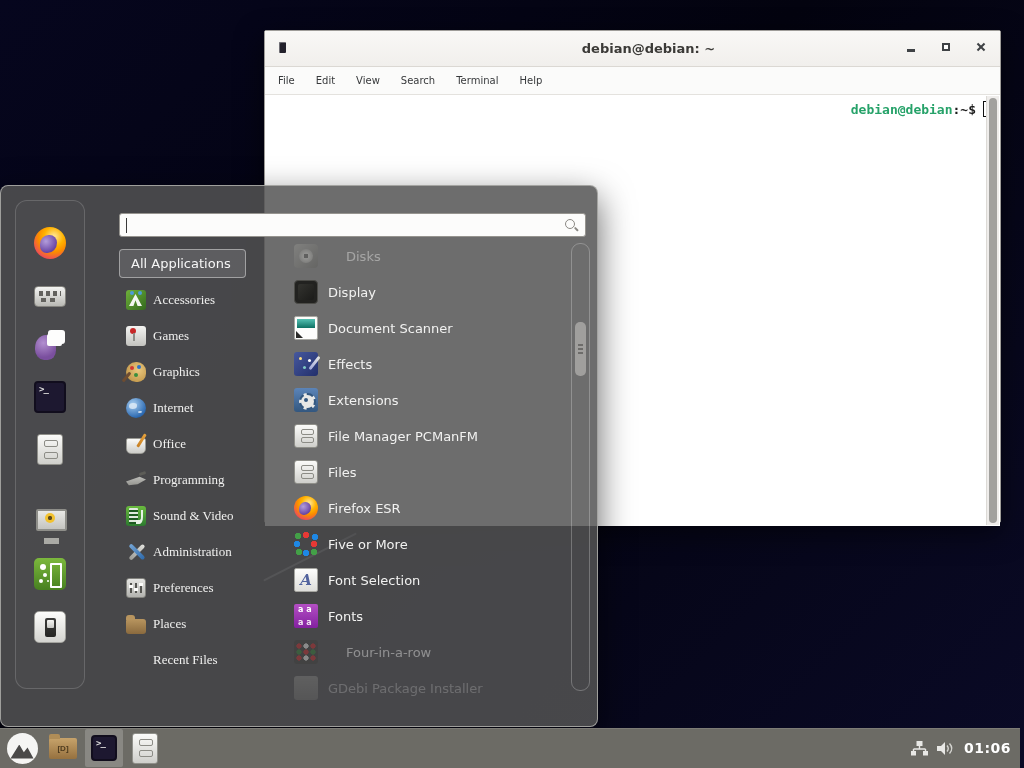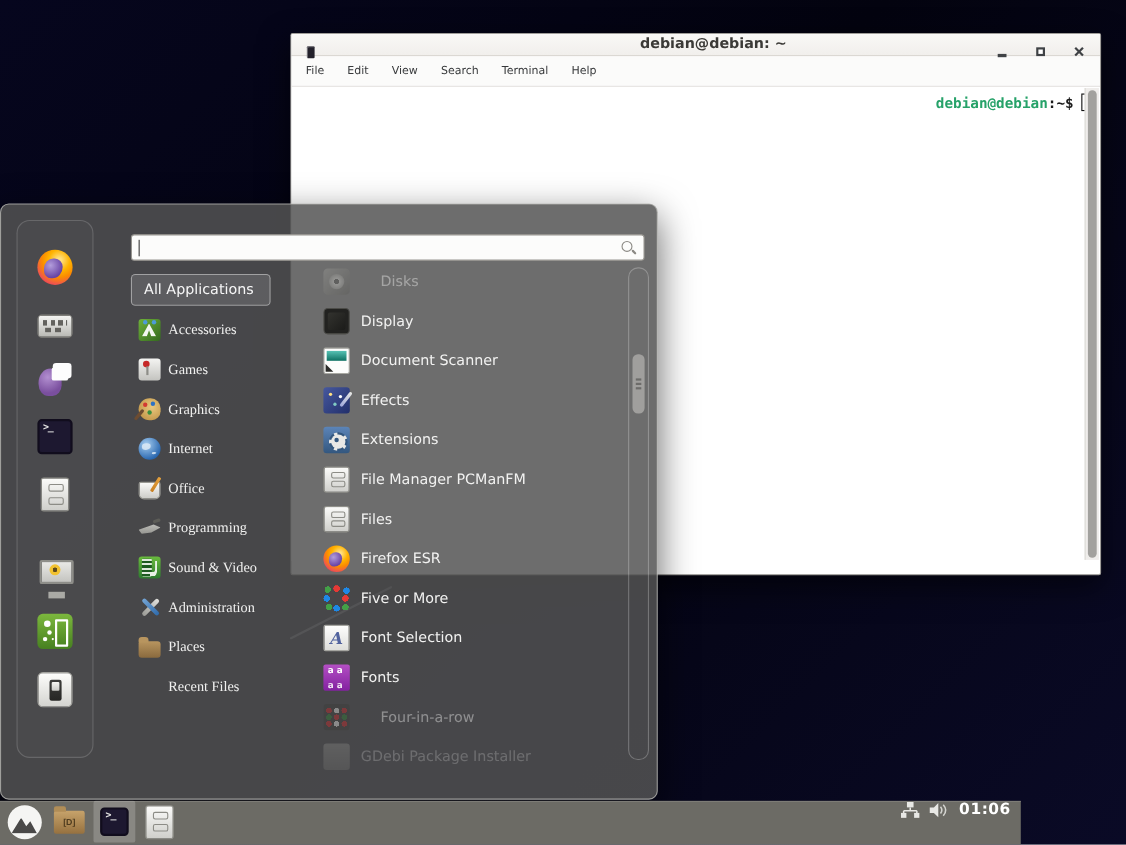--- a/index.html
+++ b/index.html
@@ -13,21 +13,21 @@
     background:rgba(195,200,212,.45); transform:rotate(-27deg); border-radius:2px; }
   .watermark { position:absolute; left:454px; top:656px; font-size:44px; letter-spacing:-1px;
     color:rgba(214,214,214,.78); z-index:0; }
   .wm-dot { position:absolute; left:88px; top:3px; width:7px; height:7px; border-radius:50%;
     background:#c43b3b; opacity:.85; }
 
   
   .terminal { position:absolute; left:264px; top:30px; width:737px; height:493px;
     background:#ffffff; border:1px solid #9f9d99; border-radius:2px;
     box-shadow:0 10px 28px rgba(0,0,0,.55); z-index:1; }
-  .titlebar { position:relative; height:20px; background:linear-gradient(#f9f8f6,#f1efec);
+  .titlebar { position:relative; height:36px; background:linear-gradient(#f9f8f6,#f1efec);
     border-bottom:1px solid #dbd8d3; display:flex; align-items:center;padding-left:32px; }
   .app-ico { position:absolute; left:14px; top:11px; width:7px; height:11px;
     background:#23212b; border-radius:1px; box-shadow:inset 1px 1px 0 rgba(255,255,255,.35); }
   .title { flex:1; text-align:center; font-weight:bold; font-size:13px; color:#3b3a37; }
   .win-controls { position:absolute; right:12px; top:0; height:32px; display:flex; align-items:center; gap:21px; }
   .wc { width:14px; height:14px; display:flex; align-items:center; justify-content:center; cursor:default; }
   .ic-minimize { width:8px; height:2.5px; background:#3f4245; margin-top:7px; }
   .ic-maximize { width:8px; height:8px; border:2px solid #3f4245; background:#fff; }
   .ic-close { position:relative; width:10px; height:10px; }
   .ic-close::before,.ic-close::after { content:""; position:absolute; left:4px; top:0; width:2px; height:10px; background:#3f4245; }
@@ -259,23 +259,23 @@
     radial-gradient(2.6px 2.6px at 5px 12px,#2e7d32 97%,transparent),
     radial-gradient(2.6px 2.6px at 12px 12px,#c62828 97%,transparent),
     radial-gradient(2.6px 2.6px at 19px 12px,#2e7d32 97%,transparent),
     radial-gradient(2.6px 2.6px at 5px 18px,#c62828 97%,transparent),
     radial-gradient(2.6px 2.6px at 12px 18px,#e8e8e4 97%,transparent),
     radial-gradient(2.6px 2.6px at 19px 18px,#c62828 97%,transparent); }
 
   .ic-gdebi { background:linear-gradient(#b8b8b2,#8a8a84); border-radius:3px; }
 
   
-  .taskbar { position:absolute; left:0; bottom:0; width:928px; height:40px;
+  .taskbar { position:absolute; left:0; bottom:0; width:1020px; height:40px;
     background:#6c6b65; box-shadow:inset 0 1px 0 #7d7c76; z-index:3;
-    display:flex; align-items:flex-start; }
+    display:flex; align-items:center; }
   .tb-menu, .tb-launch { background:none; border:none; height:38px; width:38px;
     display:flex; align-items:center; justify-content:center; cursor:pointer; margin-left:3px; }
   .tb-launch.active { background:rgba(255,255,255,.20); border-radius:2px; }
   .menu-orb { position:relative; width:31px; height:31px; border-radius:50%;
     background:#f5f5f3; overflow:hidden; display:block; }
   .menu-orb::before { content:""; position:absolute; left:4px; bottom:5px; width:23px; height:14px;
     background:#4a4948; clip-path:polygon(0 100%,38% 0,58% 55%,74% 22%,100% 100%); }
   .ic-folder-debian { position:relative; width:28px; height:21px; border-radius:2px;
     background:linear-gradient(#c7a36b,#96713f); display:flex; align-items:center; justify-content:center; }
   .ic-folder-debian::before { content:""; position:absolute; left:0; top:-4px; width:11px; height:5px;
@@ -411,20 +411,24 @@
         <div class="cat-row">
           <span class="cat-icon ic-sound-video"></span>
           <span class="cat-label">Sound &amp; Video</span>
         </div>
 
         <div class="cat-row">
           <span class="cat-icon ic-administration"></span>
           <span class="cat-label">Administration</span>
         </div>
 
+        <div class="cat-row">
+          <span class="cat-icon ic-preferences"></span>
+          <span class="cat-label">Preferences</span>
+        </div>
 
         <div class="cat-row">
           <span class="cat-icon ic-places"></span>
           <span class="cat-label">Places</span>
         </div>
 
         <div class="cat-row">
           <span class="cat-icon ic-none"></span>
           <span class="cat-label">Recent Files</span>
         </div>

